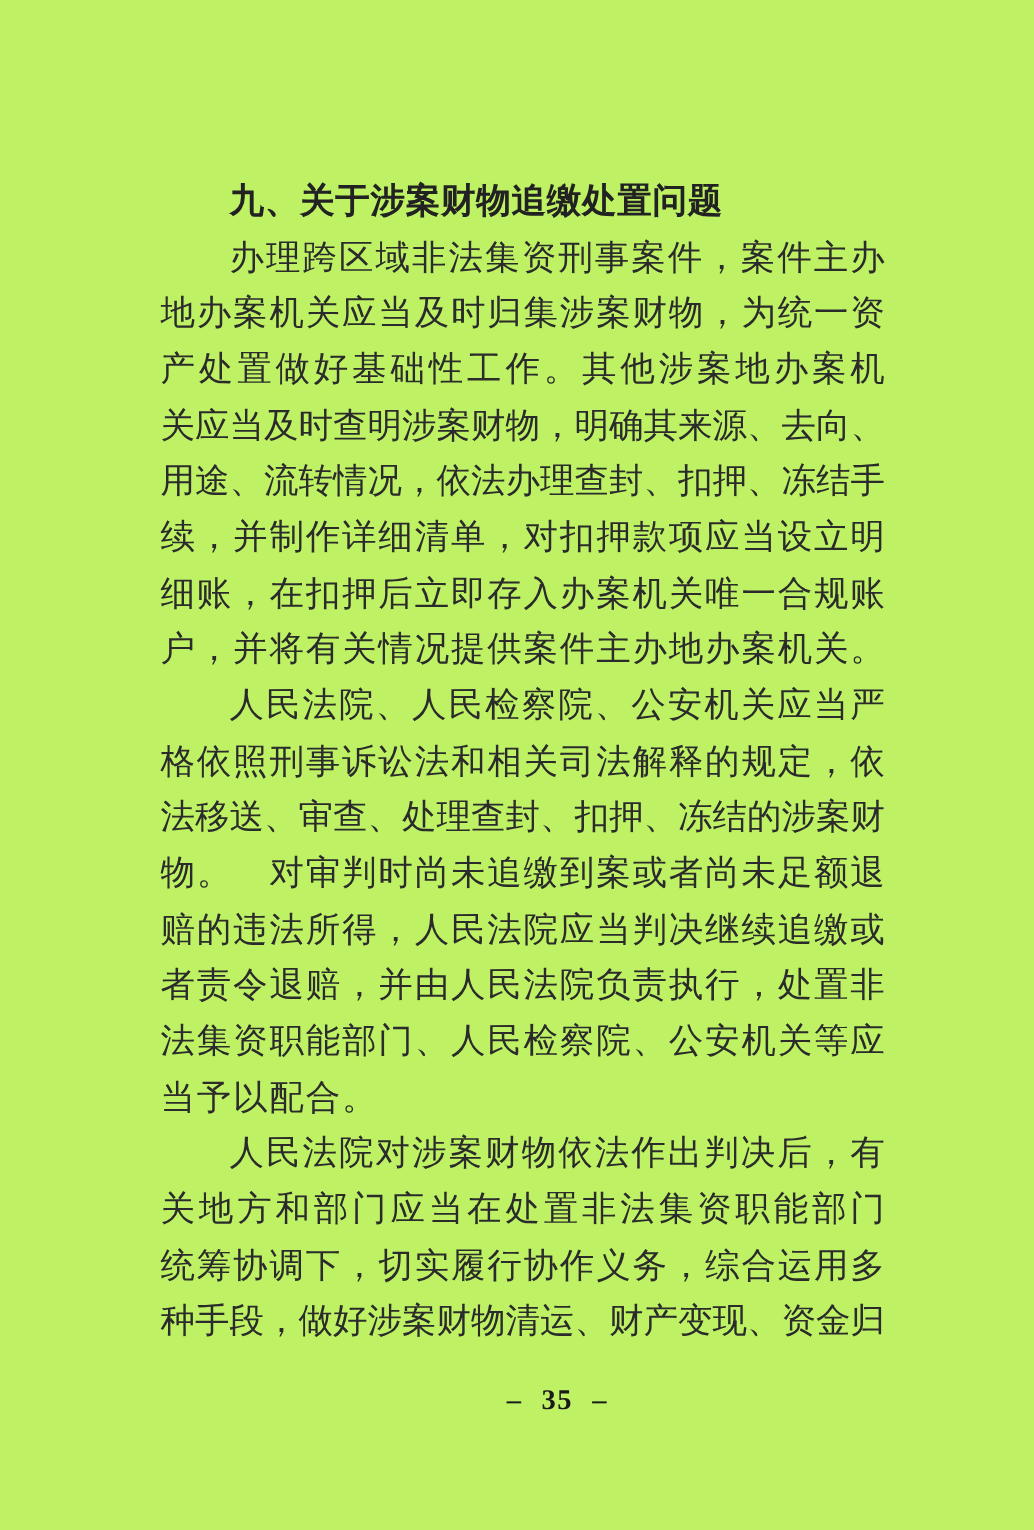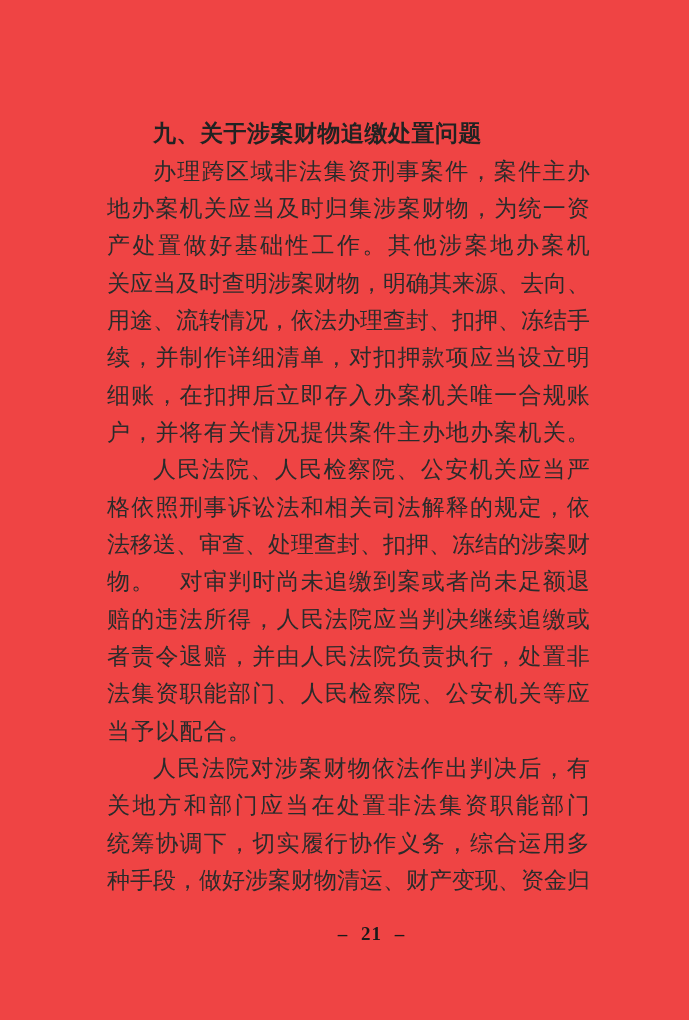--- a/index.html
+++ b/index.html
@@ -4,21 +4,21 @@
 <style>
   html, body {
     margin: 0;
     padding: 0;
     background: #ffffff;
   }
   .page {
     position: relative;
     width: 689px;
     height: 1020px;
-    background: #ef4444;
+    background: #bef264;
     overflow: hidden;
     font-family: "Liberation Serif", "DejaVu Serif", serif;
   }
   .text-flow {
     position: absolute;
     left: 107px;
     top: 115px;
     width: 483px;
     color: #2b2b2b;
     font-size: 23px;
@@ -489,14 +489,14 @@
         <span>财</span>
         <span>产</span>
         <span>变</span>
         <span>现</span>
         <span>、</span>
         <span>资</span>
         <span>金</span>
         <span>归</span>
       </div>
     </div>
-  <div class="page-number">– 21 –</div>
+  <div class="page-number">– 35 –</div>
 </div>
 
 </body></html>

